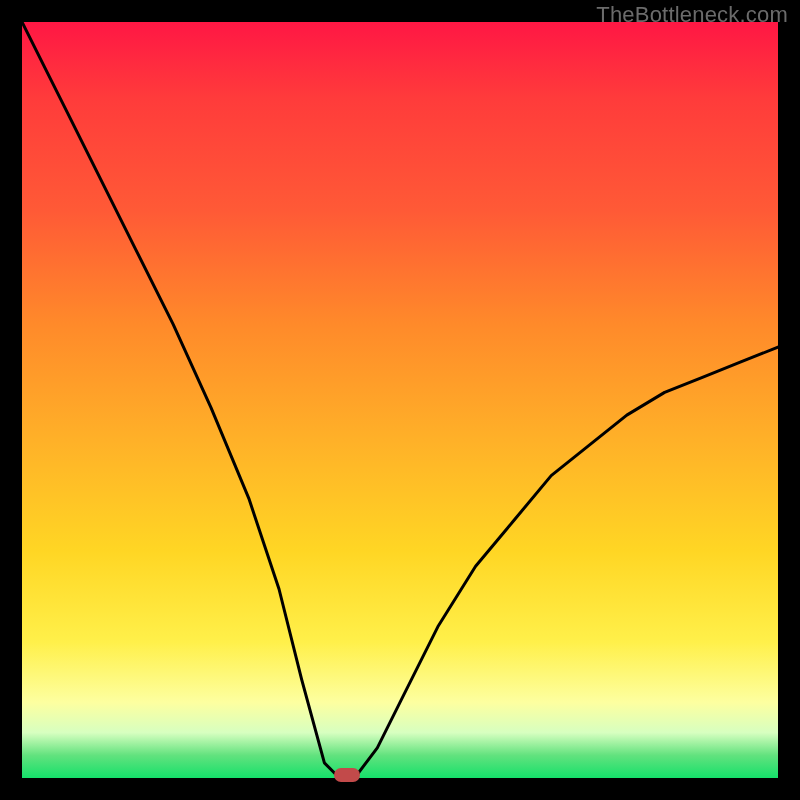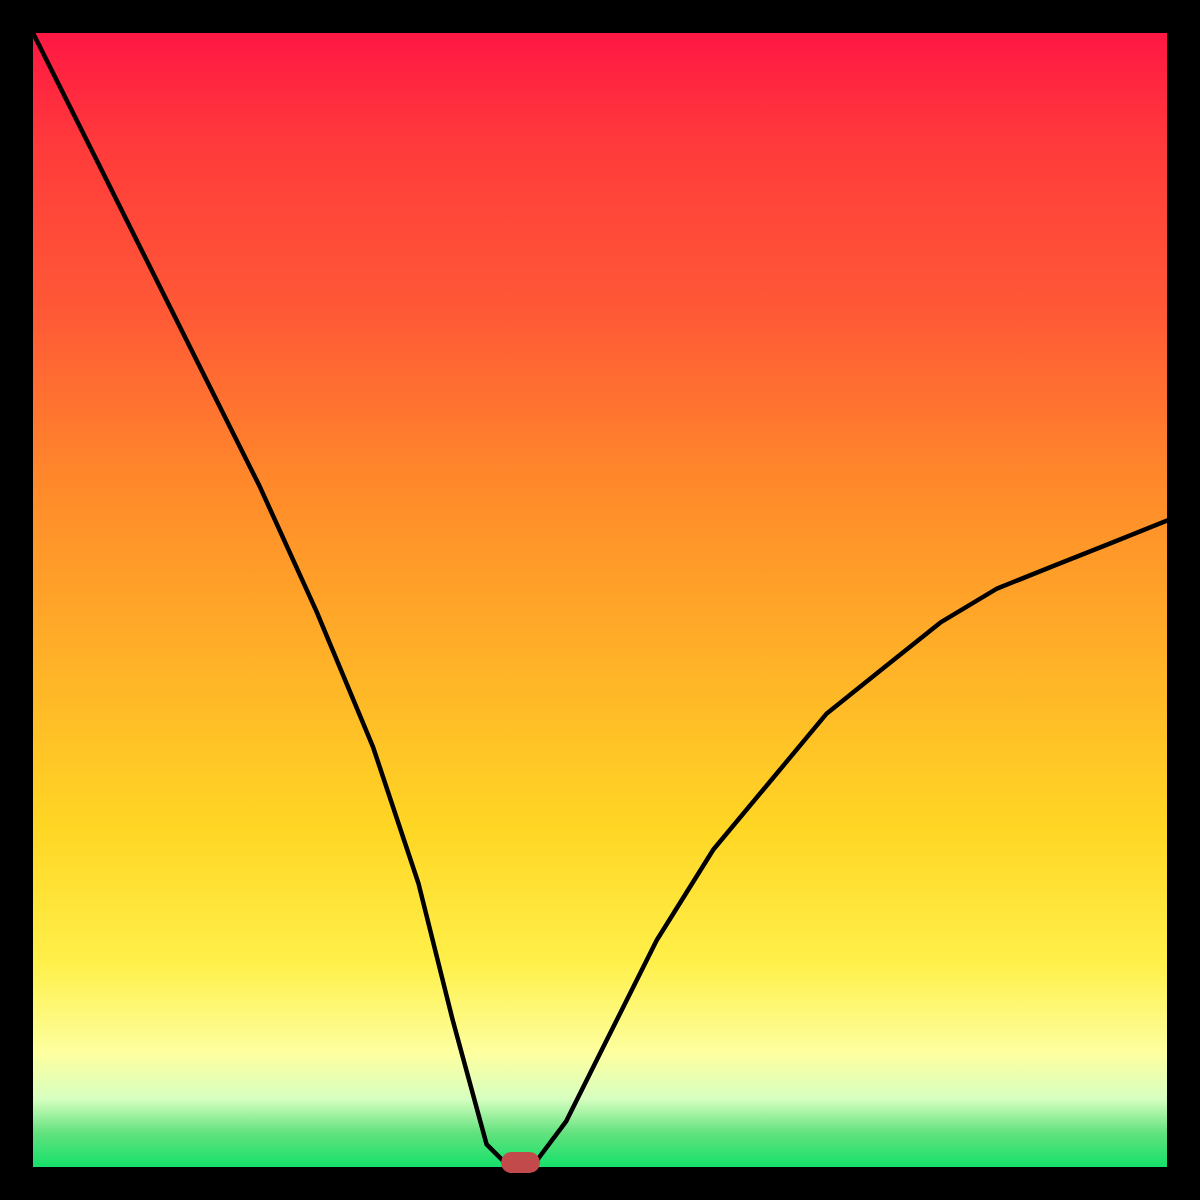--- a/index.html
+++ b/index.html
@@ -71,20 +71,21 @@
     border-radius: 7px;
     background: #c24a4a;
     left: 310px; 
     top: 738px;  
   }
 </style>
 </head>
 <body>
 
 <div class="outer">
+  <div class="watermark">TheBottleneck.com</div>
 
   <div class="plot-area">
     <svg class="curve-svg" viewBox="0 0 756 756" preserveAspectRatio="none">
       <path id="curve-path" class="curve-path" d="M0.0 0.0 L22.7 45.4 L45.4 90.7 L75.6 151.2 L113.4 226.8 L151.2 302.4 L189.0 385.6 L226.8 476.3 L257.0 567.0 L279.7 657.7 L302.4 740.9 L317.5 756.0 L332.6 756.0 L355.3 725.8 L378.0 680.4 L415.8 604.8 L453.6 544.3 L491.4 499.0 L529.2 453.6 L567.0 423.4 L604.8 393.1 L642.6 370.4 L680.4 355.3 L718.2 340.2 L756.0 325.1"></path>
     </svg>
     <div id="marker" class="marker" style="left: 312.08px; top: 746px;"></div>
   </div>
 </div>
 
 </body></html>

